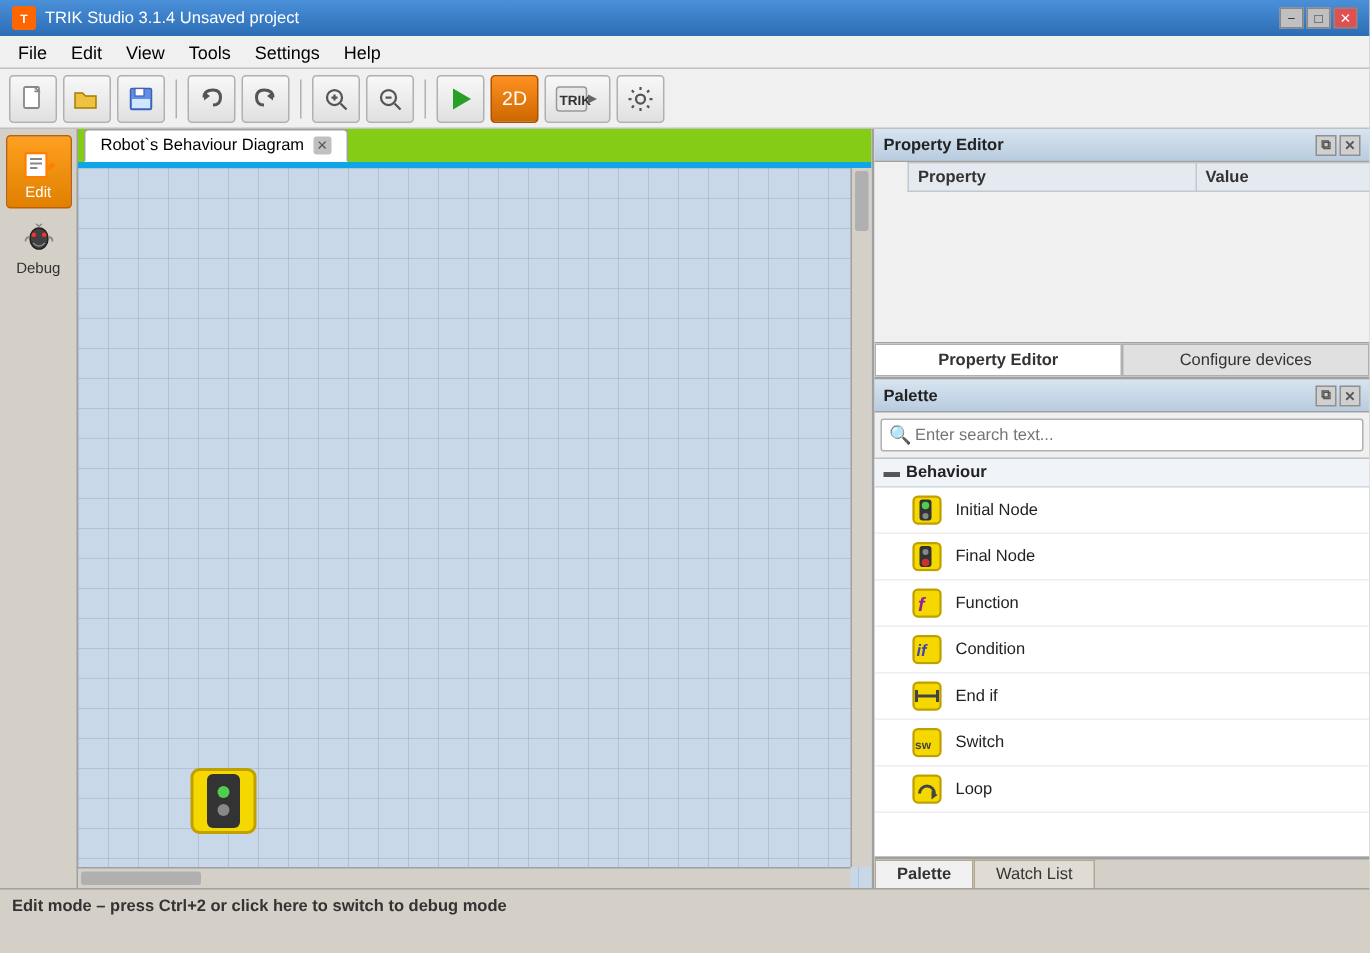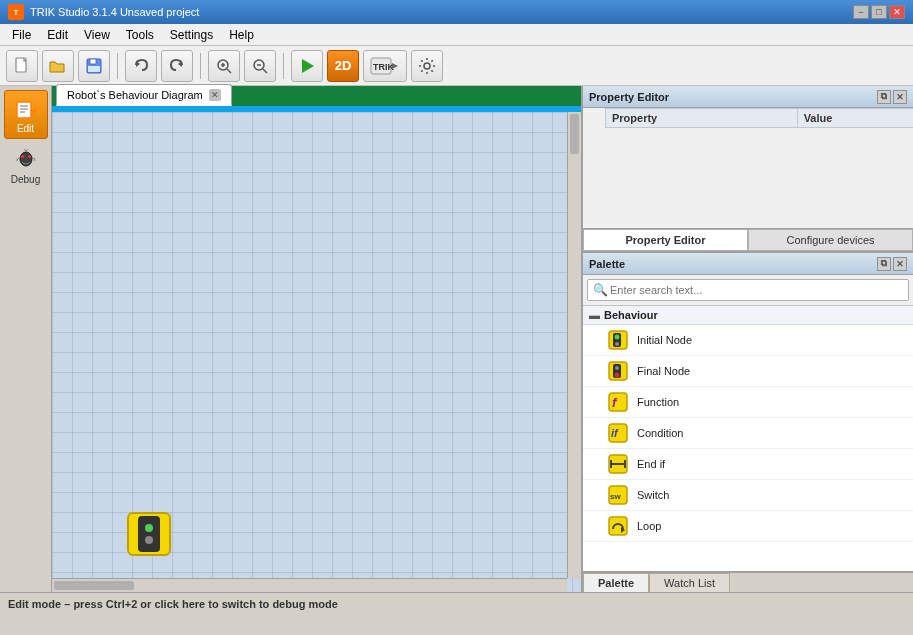--- a/index.html
+++ b/index.html
@@ -94,26 +94,26 @@
     #content-area {
       flex: 1;
       display: flex;
       flex-direction: column;
       background: #e8e8e8;
       min-width: 0;
     }
 
     
     #tab-bar {
-      background: #15803d;
+      background: #84cc16;
       height: 26px;
       display: flex;
       align-items: flex-end;
       padding: 0 4px;
-      border-bottom: 6px solid #0ea5e9;
+      border-bottom: 4px solid #0ea5e9;
     }
     .tab {
       height: 22px;
       background: linear-gradient(to bottom, #f0f0f0, #dcdcdc);
       border: 1px solid #a0a0a0;
       border-bottom: none;
       padding: 0 10px;
       display: flex;
       align-items: center;
       gap: 6px;
@@ -428,21 +428,21 @@
         <line x1="6" y1="8" x2="10" y2="8" stroke="#555" stroke-width="1.5"></line>
         <line x1="12" y1="12" x2="16" y2="16" stroke="#555" stroke-width="1.5"></line>
       </svg>
   </div>
   <div class="toolbar-sep"></div>
   <div class="toolbar-btn" title="Run" style="color:#28a028;">
     <svg width="18" height="18" viewBox="0 0 18 18">
         <polygon points="4,2 16,9 4,16" fill="#28a028"></polygon>
       </svg>
   </div>
-  <div class="toolbar-btn active" title="2D Mode" style="font-weight:bold;font-size:13px;color:white;background:linear-gradient(to bottom,#ff9020,#cc6800);border-color:#aa5000;">
+  <div class="toolbar-btn active" title="2D Mode" style="font-weight:normal;font-size:13px;color:white;background:linear-gradient(to bottom,#ff9020,#cc6800);border-color:#aa5000;">
     <span>2D</span>
   </div>
   <div class="toolbar-btn" title="TRIK" style="font-size:9px;font-weight:bold;color:#444;width:44px;">
     <svg width="30" height="22" viewBox="0 0 30 22">
       <rect x="1" y="3" width="20" height="16" rx="2" fill="#e8e8e8" stroke="#999" stroke-width="1"></rect>
       <text x="3" y="15" font-size="9" font-weight="bold" fill="#333">TRIK</text>
       <polygon points="22,8 28,11 22,14" fill="#666"></polygon>
     </svg>
   </div>
   <div class="toolbar-btn" title="Settings">

